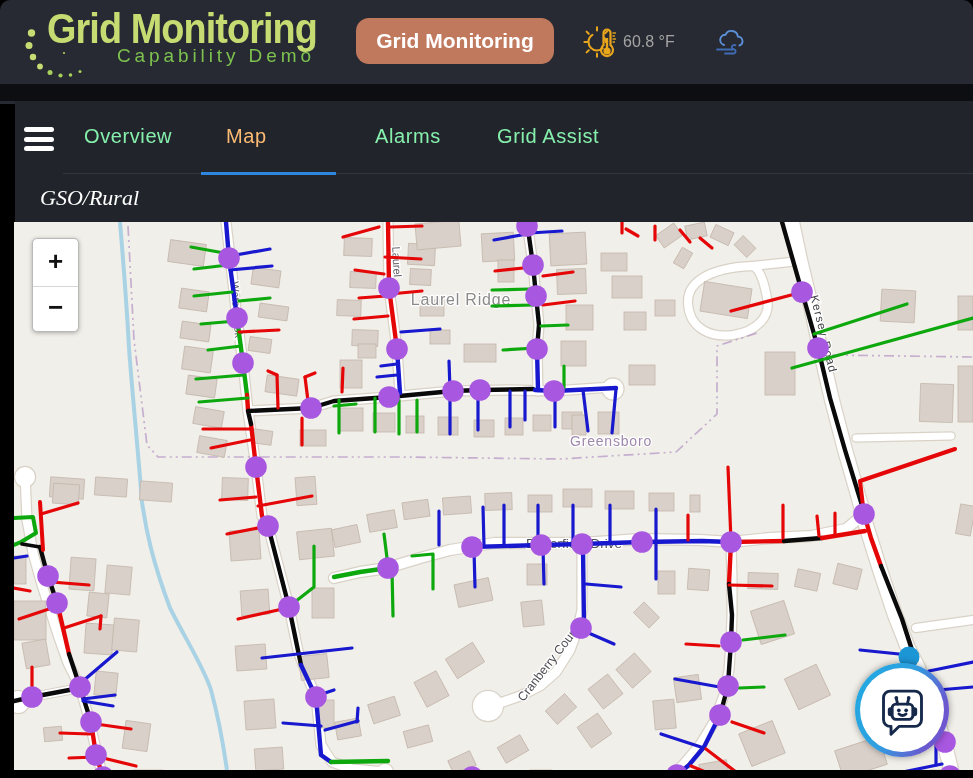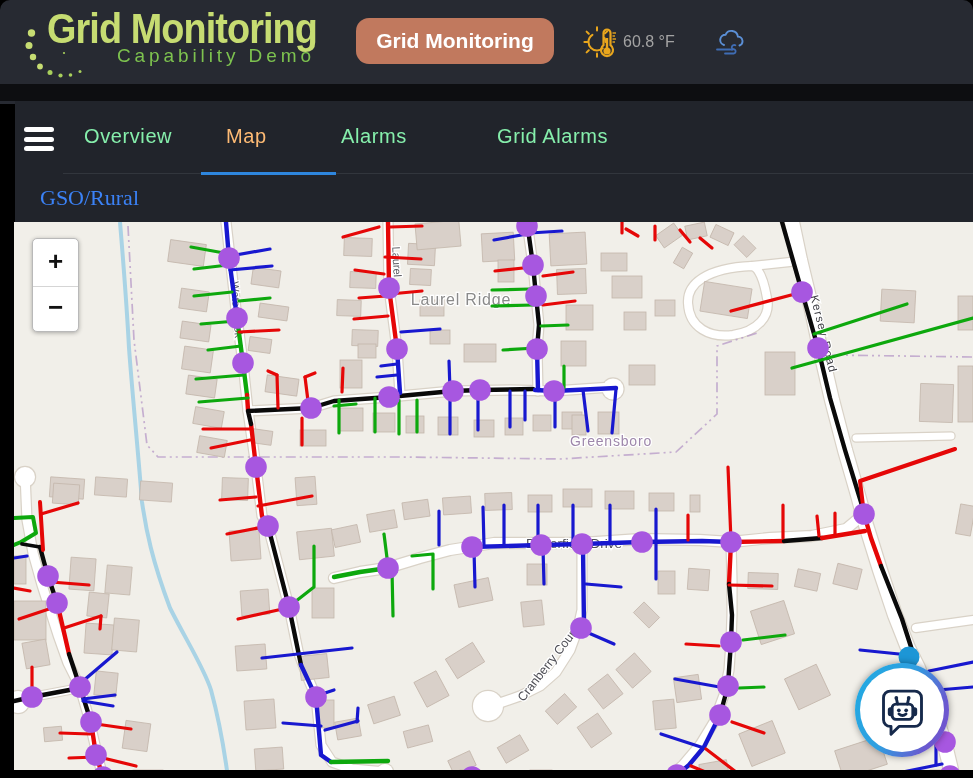--- a/index.html
+++ b/index.html
@@ -8,21 +8,21 @@
 .mapwrap{position:absolute;left:14px;top:222px;width:959px;height:548px;overflow:hidden;background:#f1efe9}
 .gm{position:absolute;left:47px;top:5px;font-size:42px;font-weight:bold;color:#c6dc72;letter-spacing:-1px;transform:scaleX(0.9);transform-origin:left top;white-space:nowrap}
 .cd{position:absolute;left:117px;top:45px;font-size:19px;color:#7dc24f;letter-spacing:3.9px;white-space:nowrap}
 .btn{position:absolute;left:356px;top:18px;width:198px;height:46px;background:#c1795e;border-radius:13px;color:#fff;font-weight:bold;font-size:21px;text-align:center;line-height:46px}
 .wv{position:absolute;color:#a3a3a3;font-weight:normal;font-size:16px;line-height:84px;top:0;white-space:nowrap}
 .ham{position:absolute;left:24px;top:127px;width:30px}
 .ham div{height:5px;background:#fff;border-radius:2.5px;margin-bottom:4.6px}
 .tabs{position:absolute;color:#86efac;font-size:20px;letter-spacing:0.6px;white-space:nowrap}
 .tabline{position:absolute;left:63px;top:172px;width:910px;height:1px;background:#32363d}
 .activeline{position:absolute;left:201px;top:171px;width:135px;height:3px;background:#2e86de}
-.crumb{position:absolute;font-family:"Liberation Serif",serif;font-size:22px;color:#3b82f6}
+.crumb{position:absolute;font-family:"Liberation Serif",serif;font-style:italic;font-size:22px;color:#ffffff}
 .zoomctl{position:absolute;left:18px;top:16px;width:47px;height:94px;background:#fff;border:1px solid #b9b9b9;border-radius:5px;box-shadow:0 1px 4px rgba(0,0,0,0.3)}
 .zoomctl .zb{height:46.5px;text-align:center;font-size:26px;font-weight:bold;color:#111;line-height:45px;font-family:"Liberation Sans",sans-serif}
 .zoomctl .sep{height:1px;background:#d5d5d5}
 .bot{position:absolute;left:841px;top:441px;width:94px;height:94px;border-radius:50%;background:linear-gradient(115deg,#1fabe2 0%,#2f9fe0 45%,#6a58cf 80%,#7a52cf 100%);box-shadow:0 0 7px rgba(0,0,0,0.4)}
 .bot .inner{position:absolute;left:5px;top:5px;width:84px;height:84px;border-radius:50%;background:#fff;display:flex;align-items:center;justify-content:center}
 .botbar{position:absolute;left:0;top:770px;width:973px;height:8px;background:#000}
 </style></head><body>
 <div class="header">
  <svg width="90" height="84" viewBox="0 0 90 84" style="position:absolute;left:0;top:0">
       <circle cx="31.5" cy="33" r="3.7" fill="#c6dc72"></circle>
@@ -77,22 +77,22 @@
 </div>
 <div class="strip"></div>
 <div class="nav">
  <div class="ham" style="left:9px;top:26px;position:absolute">
       <div></div>
       <div></div>
       <div></div>
     </div>
  <div class="tabs" style="left:69px;top:24px">Overview</div>
  <div class="tabs" style="left:211px;top:24px;color:#fdba74">Map</div>
- <div class="tabs" style="left:326px;top:24px">Alarms</div>
- <div class="tabs" style="left:482px;top:24px">Grid Alarms</div>
+ <div class="tabs" style="left:360px;top:24px">Alarms</div>
+ <div class="tabs" style="left:482px;top:24px">Grid Assist</div>
  <div class="tabline" style="left:48px;top:72px;width:910px"></div>
  <div class="activeline" style="left:186px;top:71px"></div>
  <div class="crumb" style="left:25px;top:84px">GSO/Rural</div>
 </div>
 <div class="mapwrap">
 <svg width="959" height="548" viewBox="14 222 959 548" style="position:absolute;left:0;top:0">
 <rect x="14" y="222" width="959" height="548" fill="#f1efe9"></rect>
 <path d="M120,222 C124,270 127,310 129,348 C132,390 138,450 142,502 C146,530 152,560 170,608 C186,640 204,668 211,690 C218,716 225,755 228,778" fill="none" stroke="#a9d3e5" stroke-width="4"></path>
 <path d="M226,222 L237,318 L243,363 L248,411 L256,467 L262,516 L268,526 L282,580 L289,607 L298,651 L308,678 L316,697 L321,745 L332,762 L352,769 L385,772" fill="none" stroke="#d9d2c7" stroke-width="11.4" stroke-linecap="round" stroke-linejoin="round"></path>
 <path d="M388,222 L389,288 L397,349 L400,394" fill="none" stroke="#d9d2c7" stroke-width="11.4" stroke-linecap="round" stroke-linejoin="round"></path>

